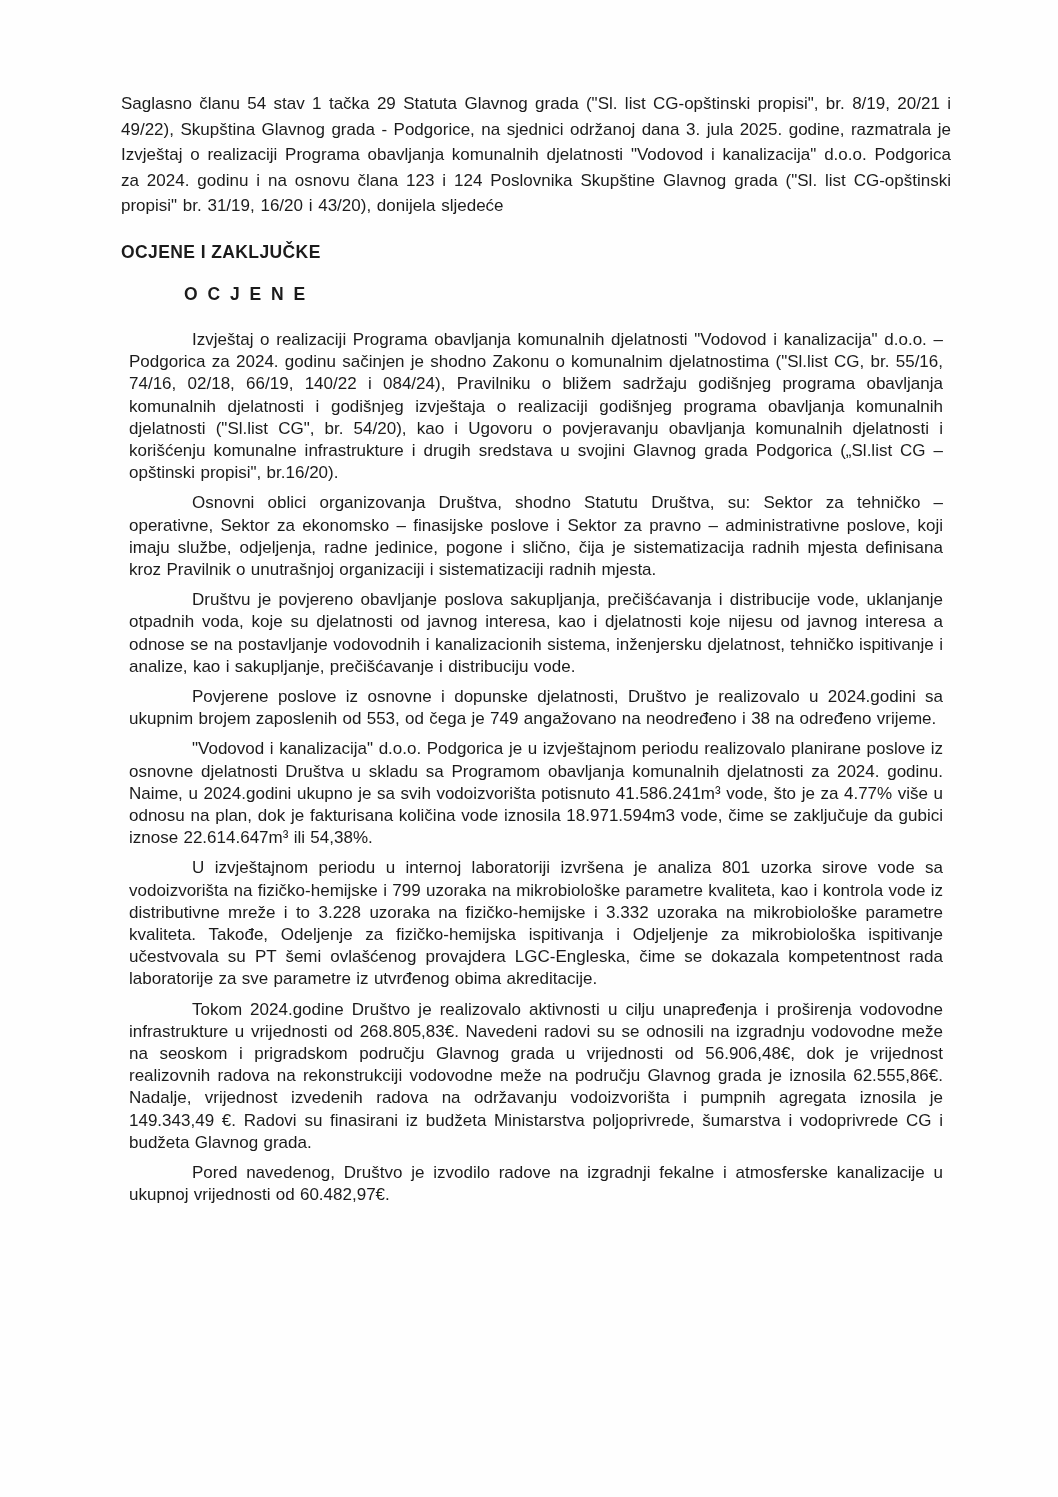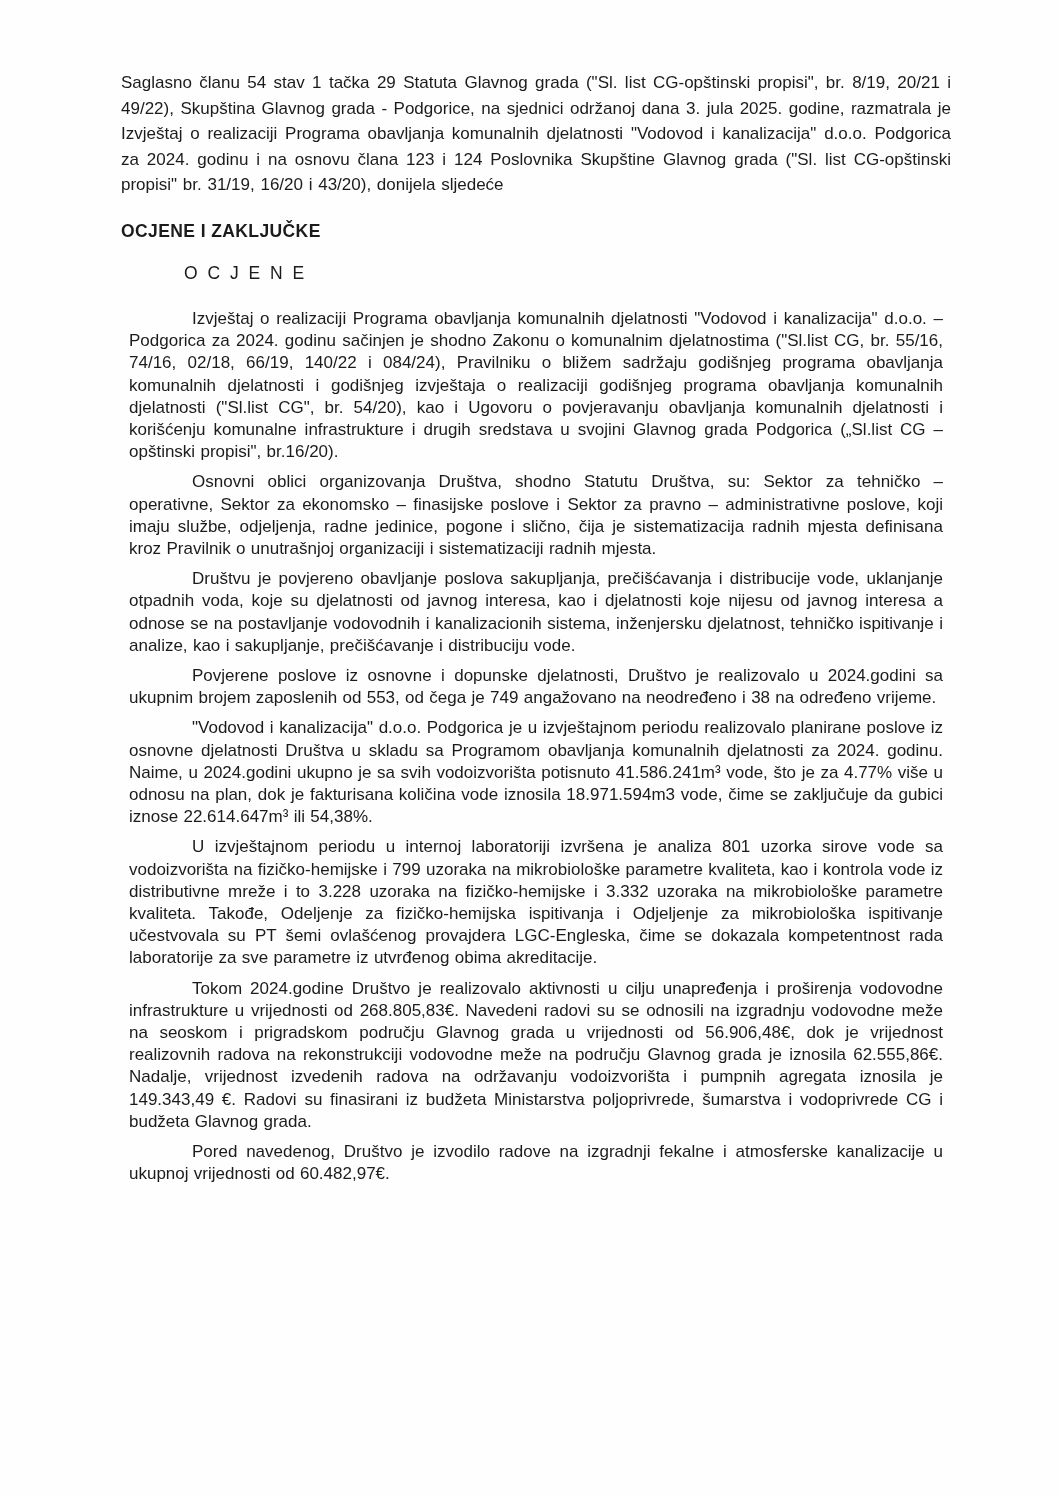--- a/index.html
+++ b/index.html
@@ -7,41 +7,41 @@
     padding: 0;
     background: #ffffff;
   }
   .page {
     position: relative;
     width: 1058px;
     height: 1497px;
     margin: 0 auto;
     background: #fefefe;
     box-sizing: border-box;
-    padding: 70px 107px 0 121px;
+    padding: 91px 107px 0 121px;
     font-family: "Liberation Sans", "DejaVu Sans", sans-serif;
     color: #1b1b1b;
     overflow: hidden;
   }
   .intro {
     font-size: 17px;
     line-height: 25.6px;
     text-align: justify;
     margin: 0 0 23px 0;
     word-spacing: 1px;
   }
   .doc-title {
     font-size: 17.5px;
     font-weight: bold;
     letter-spacing: 0.4px;
     margin: 0 0 21px 0;
   }
   .section-heading {
     font-size: 17.5px;
-    font-weight: normal;
+    font-weight: bold;
     letter-spacing: 2.5px;
     padding-left: 63px;
     margin: 0 0 24px 0;
   }
   .body p {
     font-size: 17px;
     line-height: 22.2px;
     text-align: justify;
     text-indent: 63px;
     margin: 8px;

